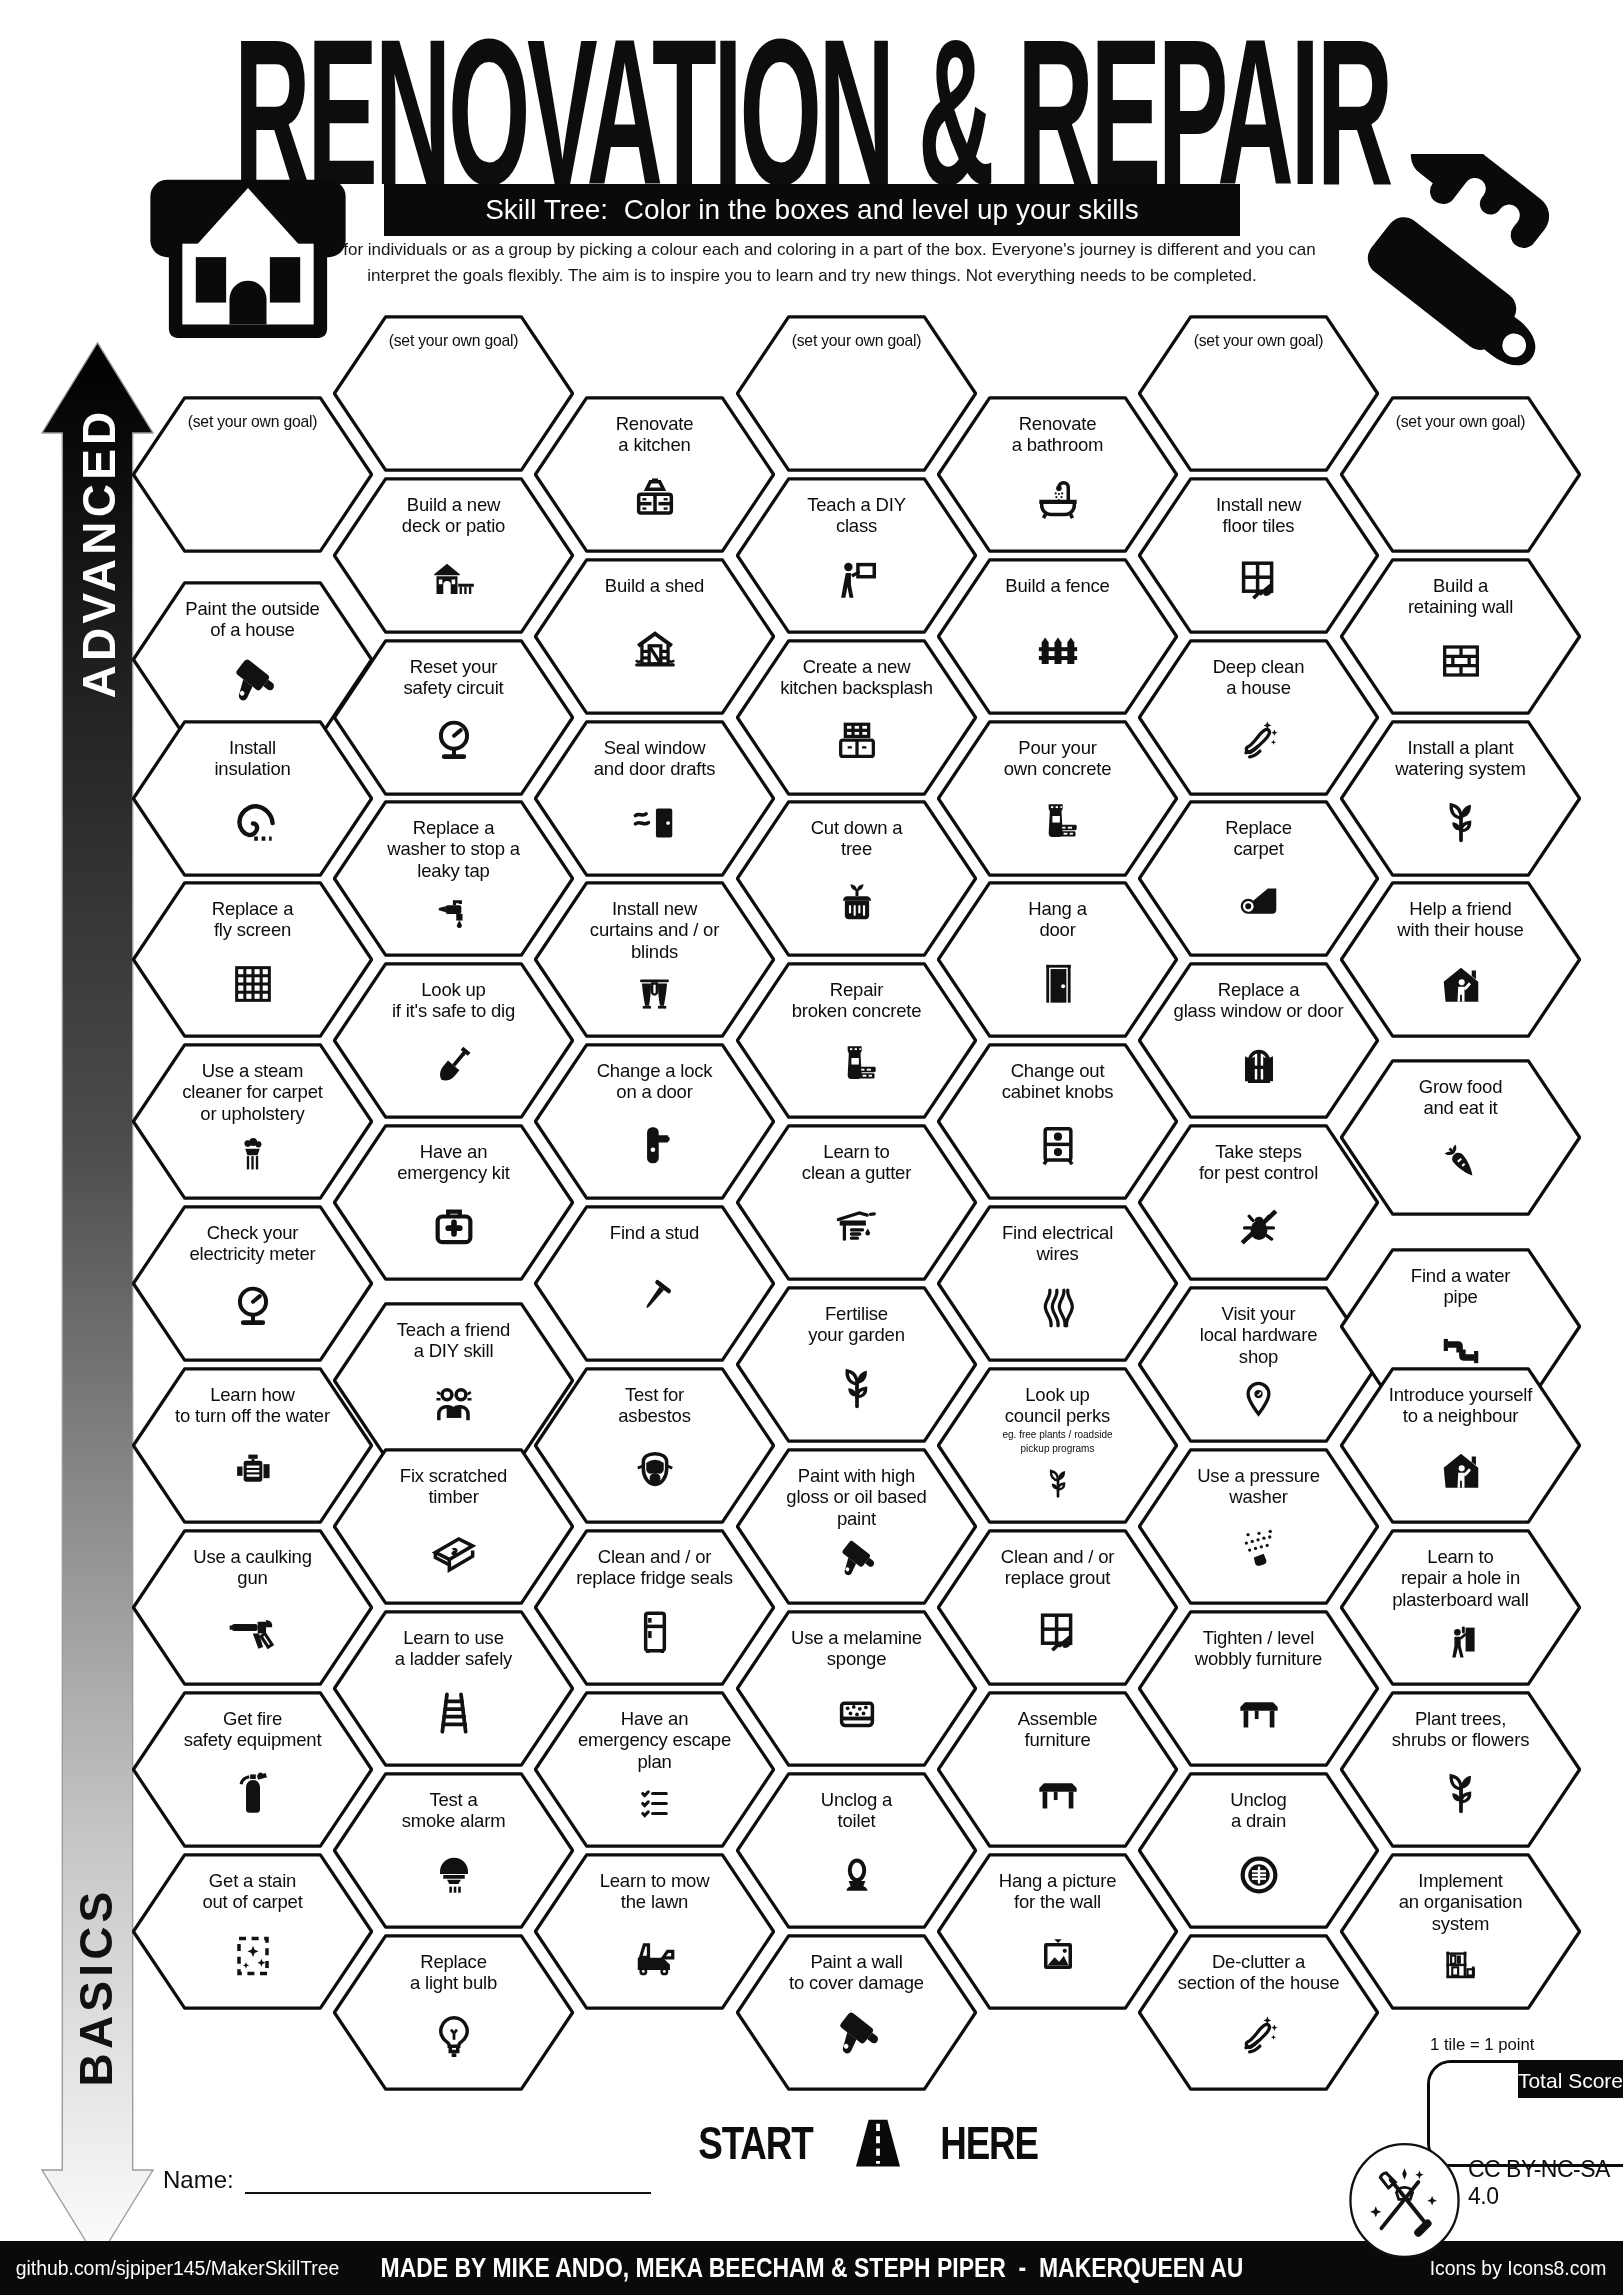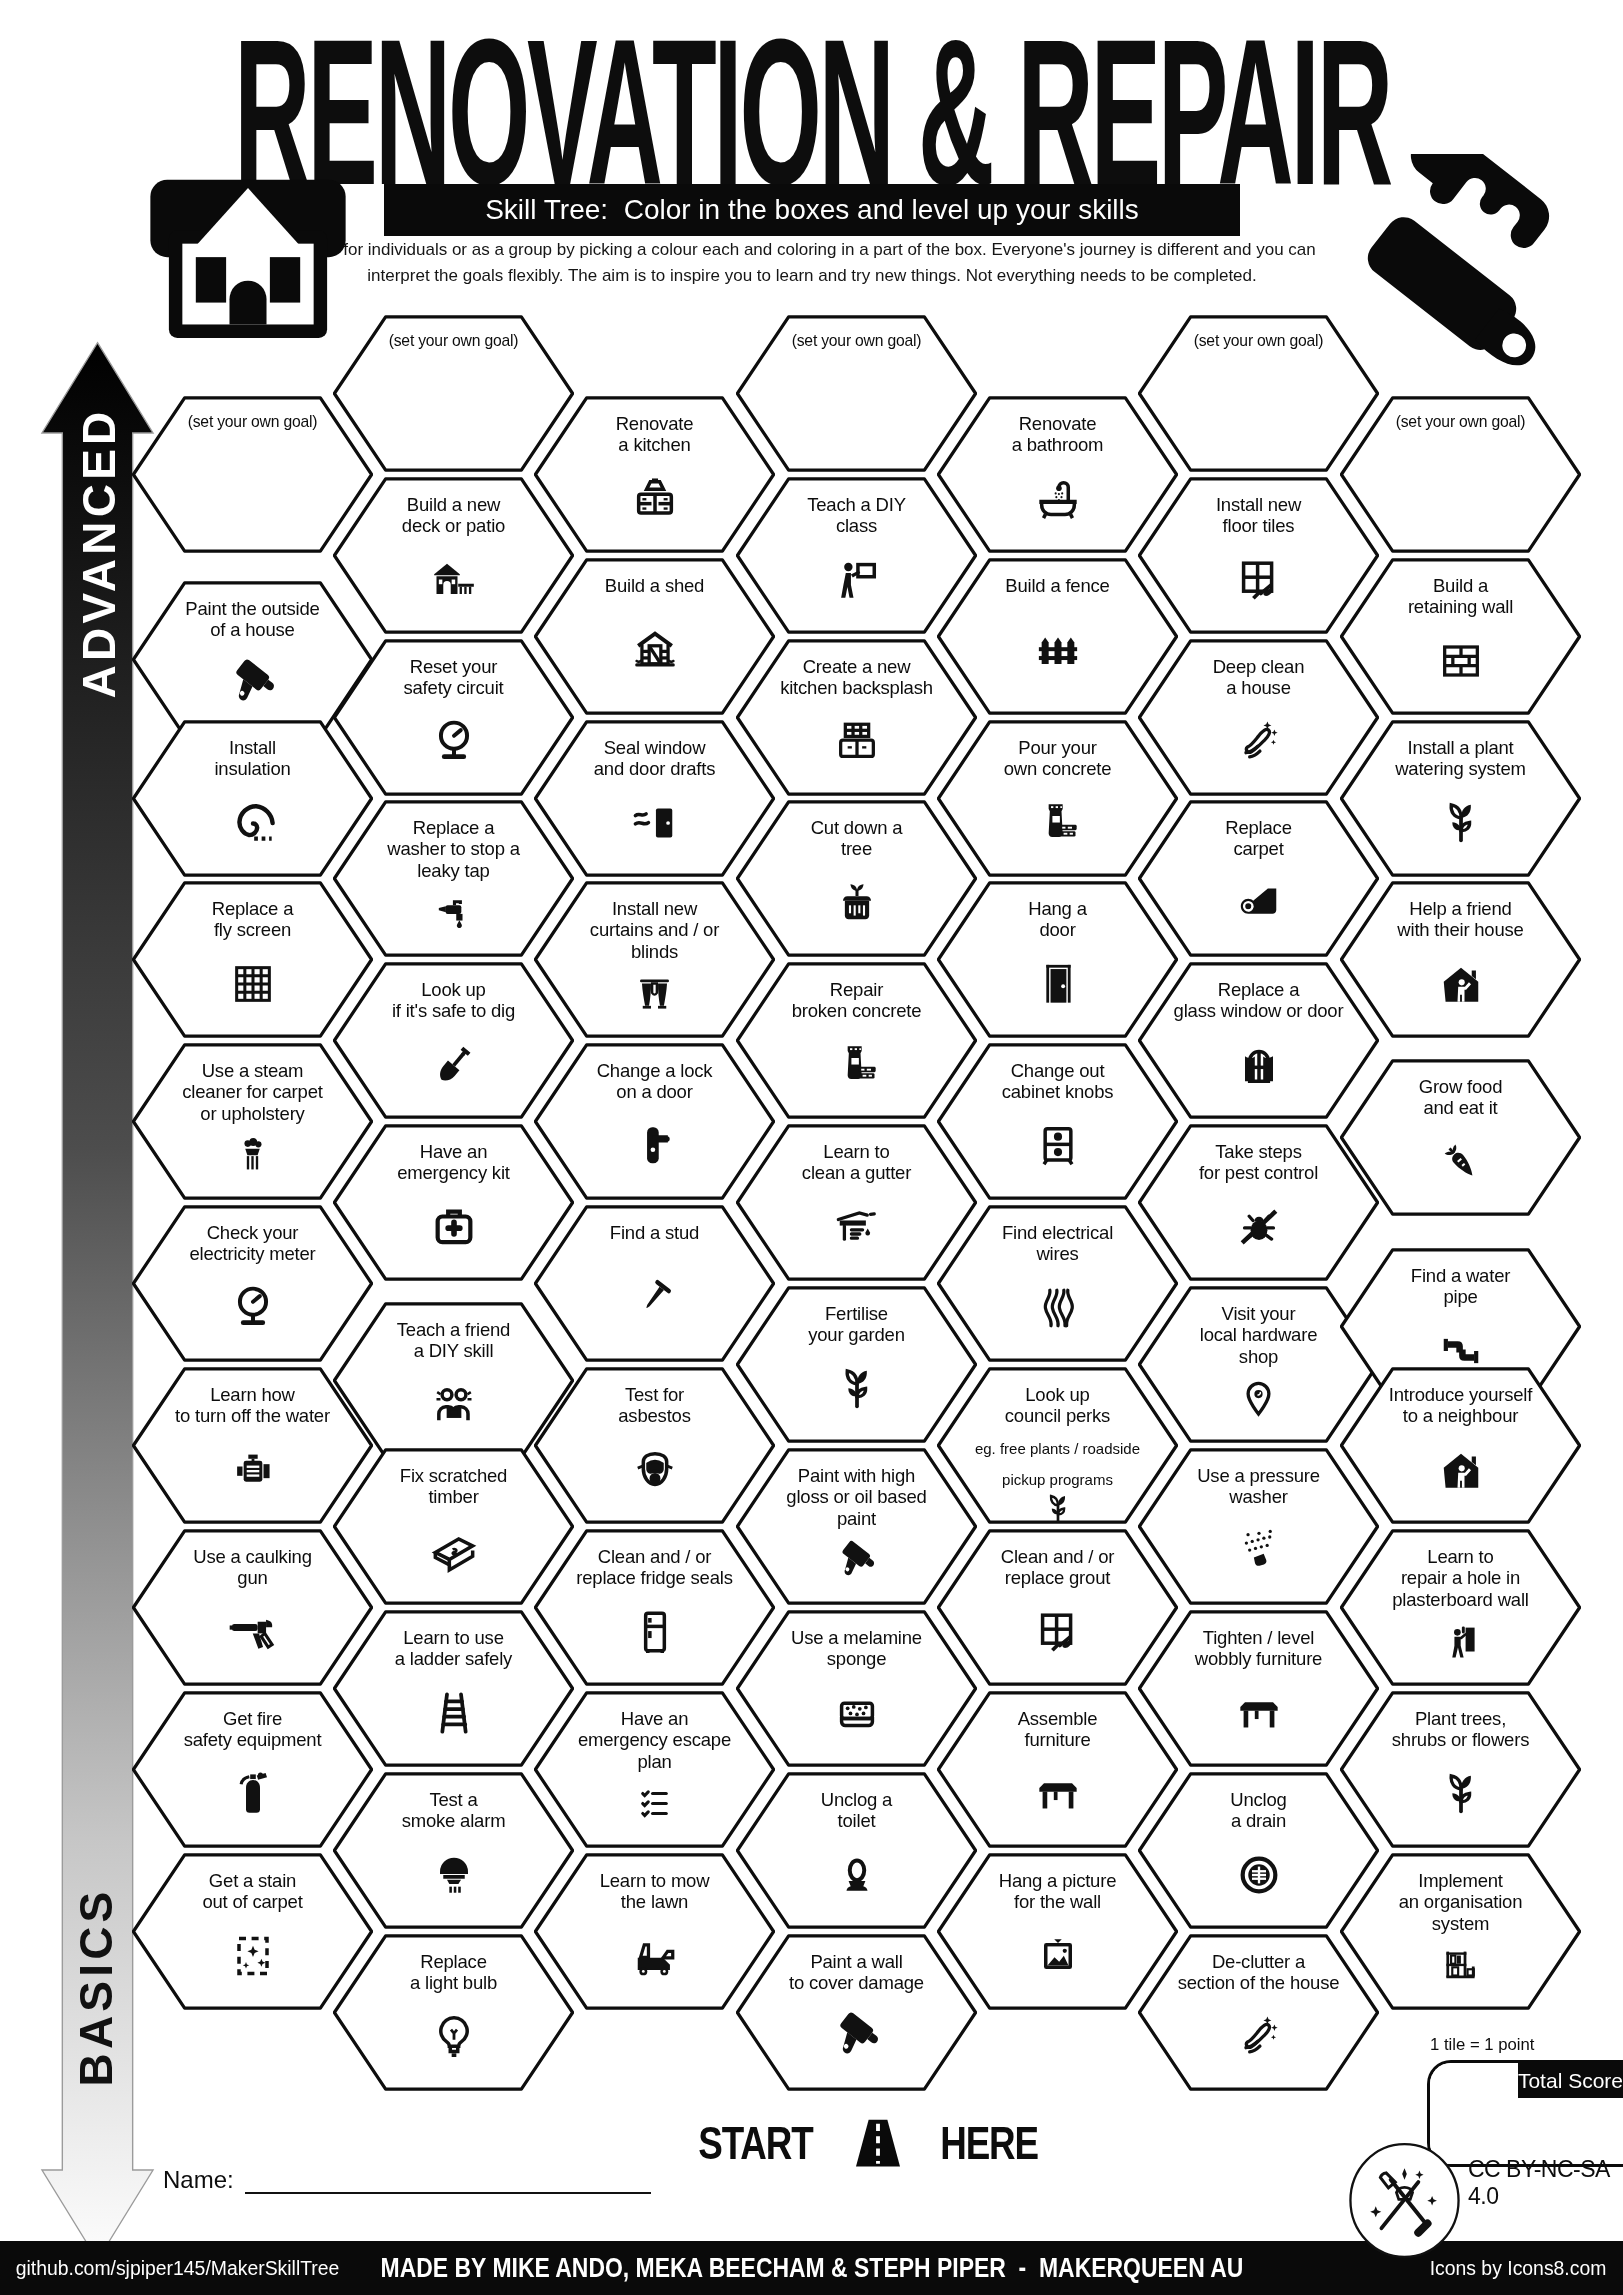--- a/index.html
+++ b/index.html
@@ -29,21 +29,21 @@
   .adv{left:99px;top:553px;color:#fff;}
   .bas{left:96px;top:1987px;color:#111;}
 
   
   .hex{position:absolute;width:241px;height:157px;}
   .hex-shape{position:absolute;inset:0;width:100%;height:100%;}
   .hex-inner{position:absolute;inset:0;display:flex;flex-direction:column;align-items:center;
              padding:16.7px 31px 11px;box-sizing:border-box;text-align:center;}
   .hl{display:block;font-size:18.5px;line-height:1.16;letter-spacing:-0.2px;}
   .goal .hl{font-size:15.7px;}
-  .hs{display:block;font-size:15px;line-height:1.22;margin-top:13px;}
+  .hs{display:block;font-size:10px;line-height:1.22;margin-top:2px;}
   .hex-icon{flex:1;display:flex;align-items:center;justify-content:center;}
   .hex-icon svg{width:56px;height:56px;}
   .hex.l3 .hex-icon svg{width:47px;height:47px;}
   .hex.subby .hex-icon svg{width:40px;height:40px;}
 
   
   .start{position:absolute;left:684px;top:2108px;height:69px;display:flex;align-items:center;gap:15.7px;}
   .sword{font-size:46px;font-weight:700;letter-spacing:-1.4px;transform:scaleX(.8);transform-origin:center;}
   .roadicon{width:70px;height:66px;}
 

